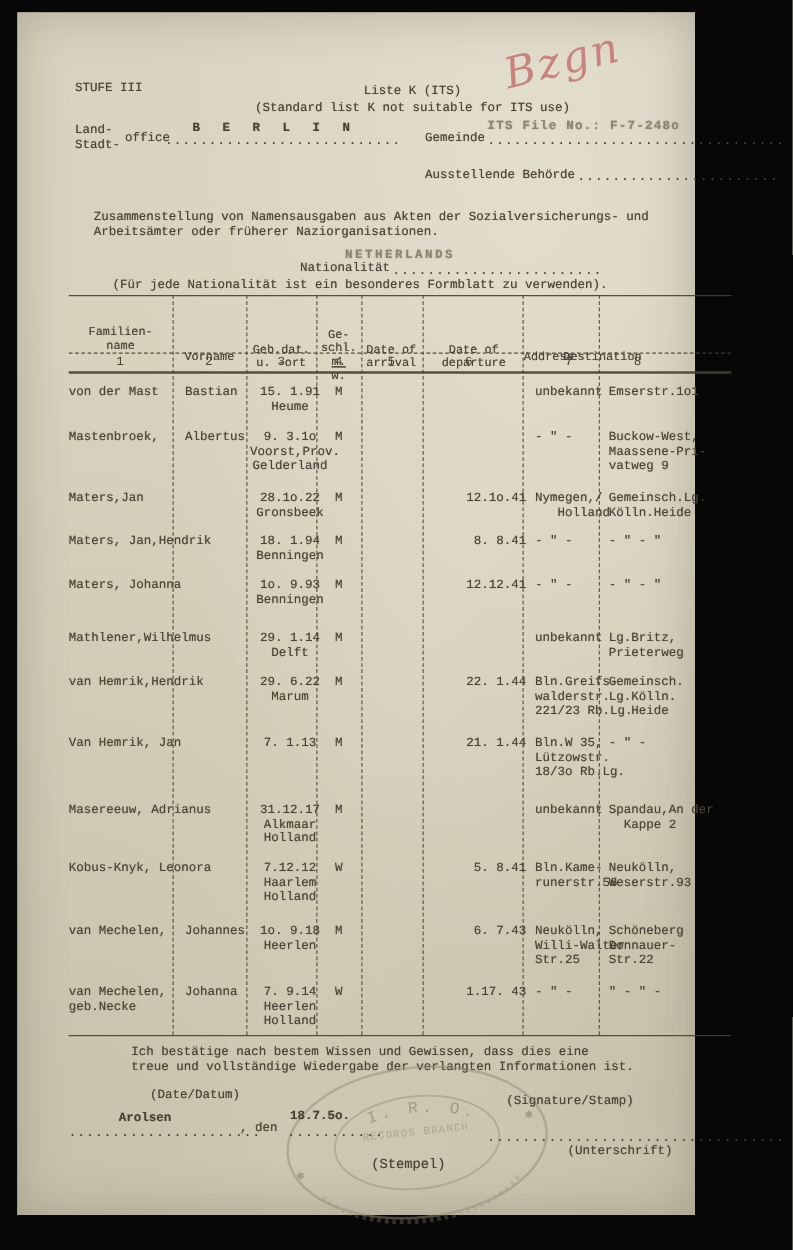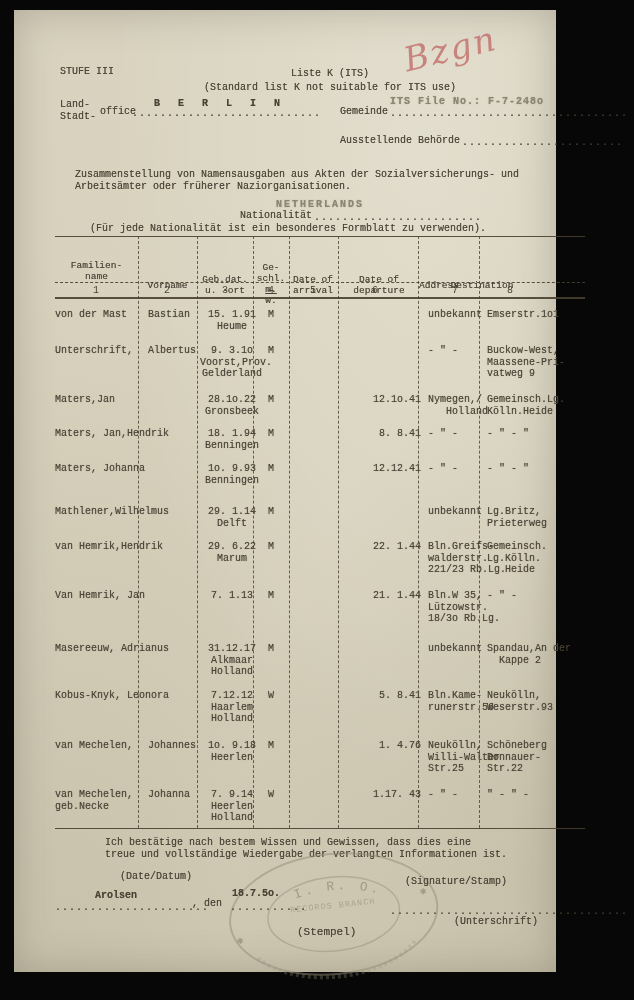--- a/index.html
+++ b/index.html
@@ -117,21 +117,21 @@
           <div class="trow" style="top: 73px;">
             <div class="cell c-name">von der Mast</div>
             <div class="cell c-vorname">Bastian</div>
             <div class="cell c-birth">15. 1.91
 Heume</div>
             <div class="cell c-sex">M</div>
             <div class="cell c-addr">unbekannt</div>
             <div class="cell c-dest">Emserstr.1o1</div>
           </div>
           <div class="trow" style="top: 109px;">
-            <div class="cell c-name">Unterschrift,</div>
+            <div class="cell c-name">Mastenbroek,</div>
             <div class="cell c-vorname">Albertus</div>
             <div class="cell c-birth">9. 3.1o
 Voorst,Prov.
 Gelderland</div>
             <div class="cell c-sex">M</div>
             <div class="cell c-addr">- " -</div>
             <div class="cell c-dest">Buckow-West,
 Maassene-Pri-
 vatweg 9</div>
           </div>
@@ -217,21 +217,21 @@
 runerstr.56</div>
             <div class="cell c-dest">Neukölln,
 Weserstr.93</div>
           </div>
           <div class="trow" style="top: 504px;">
             <div class="cell c-name">van Mechelen,</div>
             <div class="cell c-vorname">Johannes</div>
             <div class="cell c-birth">1o. 9.18
 Heerlen</div>
             <div class="cell c-sex">M</div>
-            <div class="cell c-dep">1. 4.76</div>
+            <div class="cell c-dep">6. 7.43</div>
             <div class="cell c-addr">Neukölln,
 Willi-Walter
 Str.25</div>
             <div class="cell c-dest">Schöneberg
 Donnauer-
 Str.22</div>
           </div>
           <div class="trow" style="top: 553px;">
             <div class="cell c-name">van Mechelen,
 geb.Necke</div>

